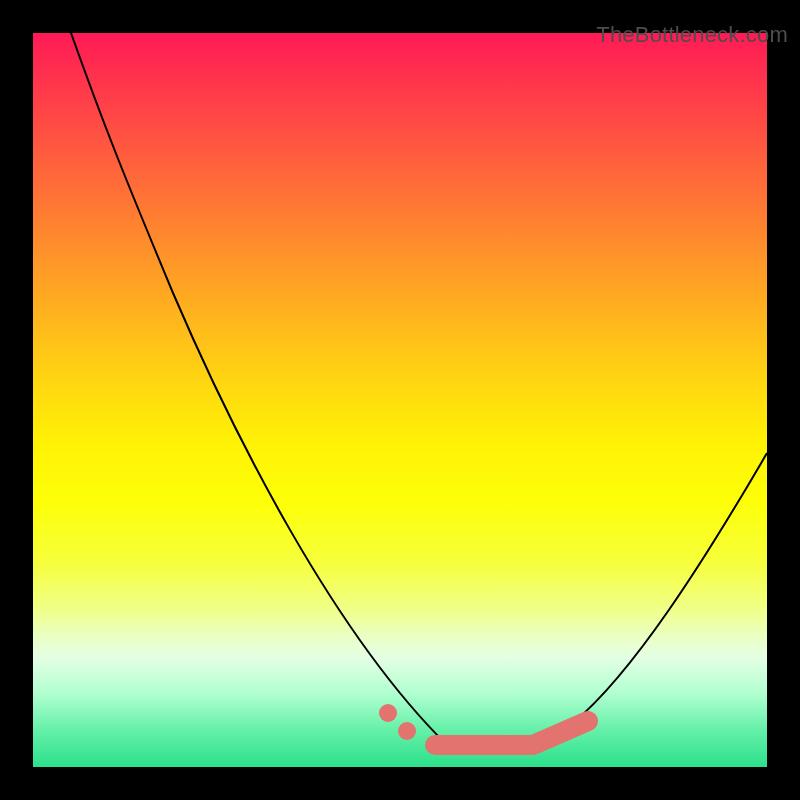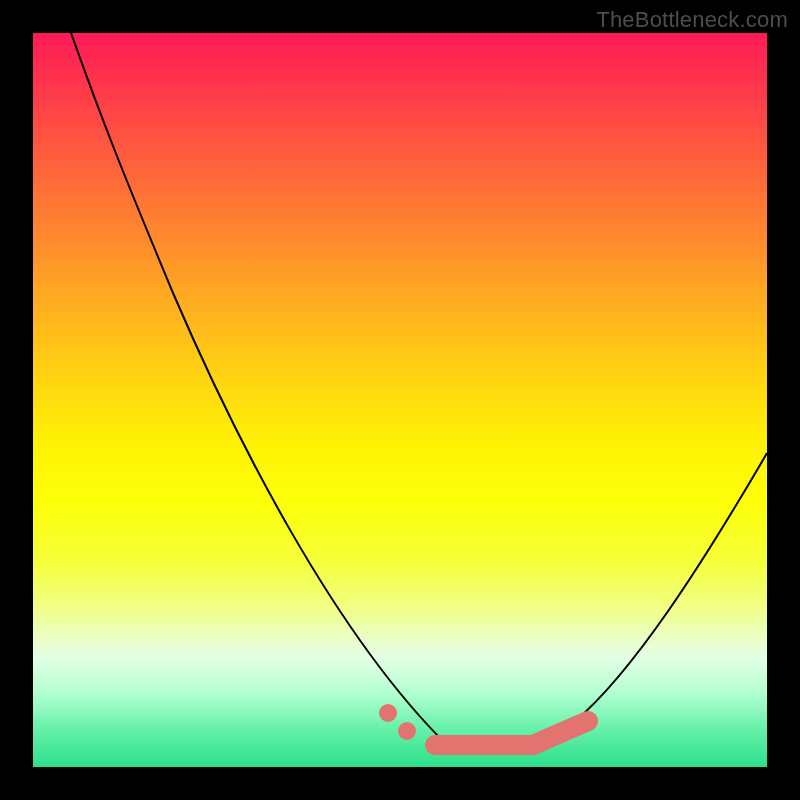--- a/index.html
+++ b/index.html
@@ -36,21 +36,21 @@
       #f0ff88 78.5%,
       #eaffc0 82%,
       #e4ffe4 85%,
       #b0ffd0 90%,
       #64f0a8 95%,
       #2be08a 100%
     );
   }
   .watermark {
     position: absolute;
-    top: 7px;
+    top: 22px;
     right: 12px;
     color: #4d4d4d;
     font-size: 22px;
     font-weight: 500;
     letter-spacing: 0.2px;
     z-index: 5;
   }
   svg.curves {
     position: absolute;
     left: 33px;

